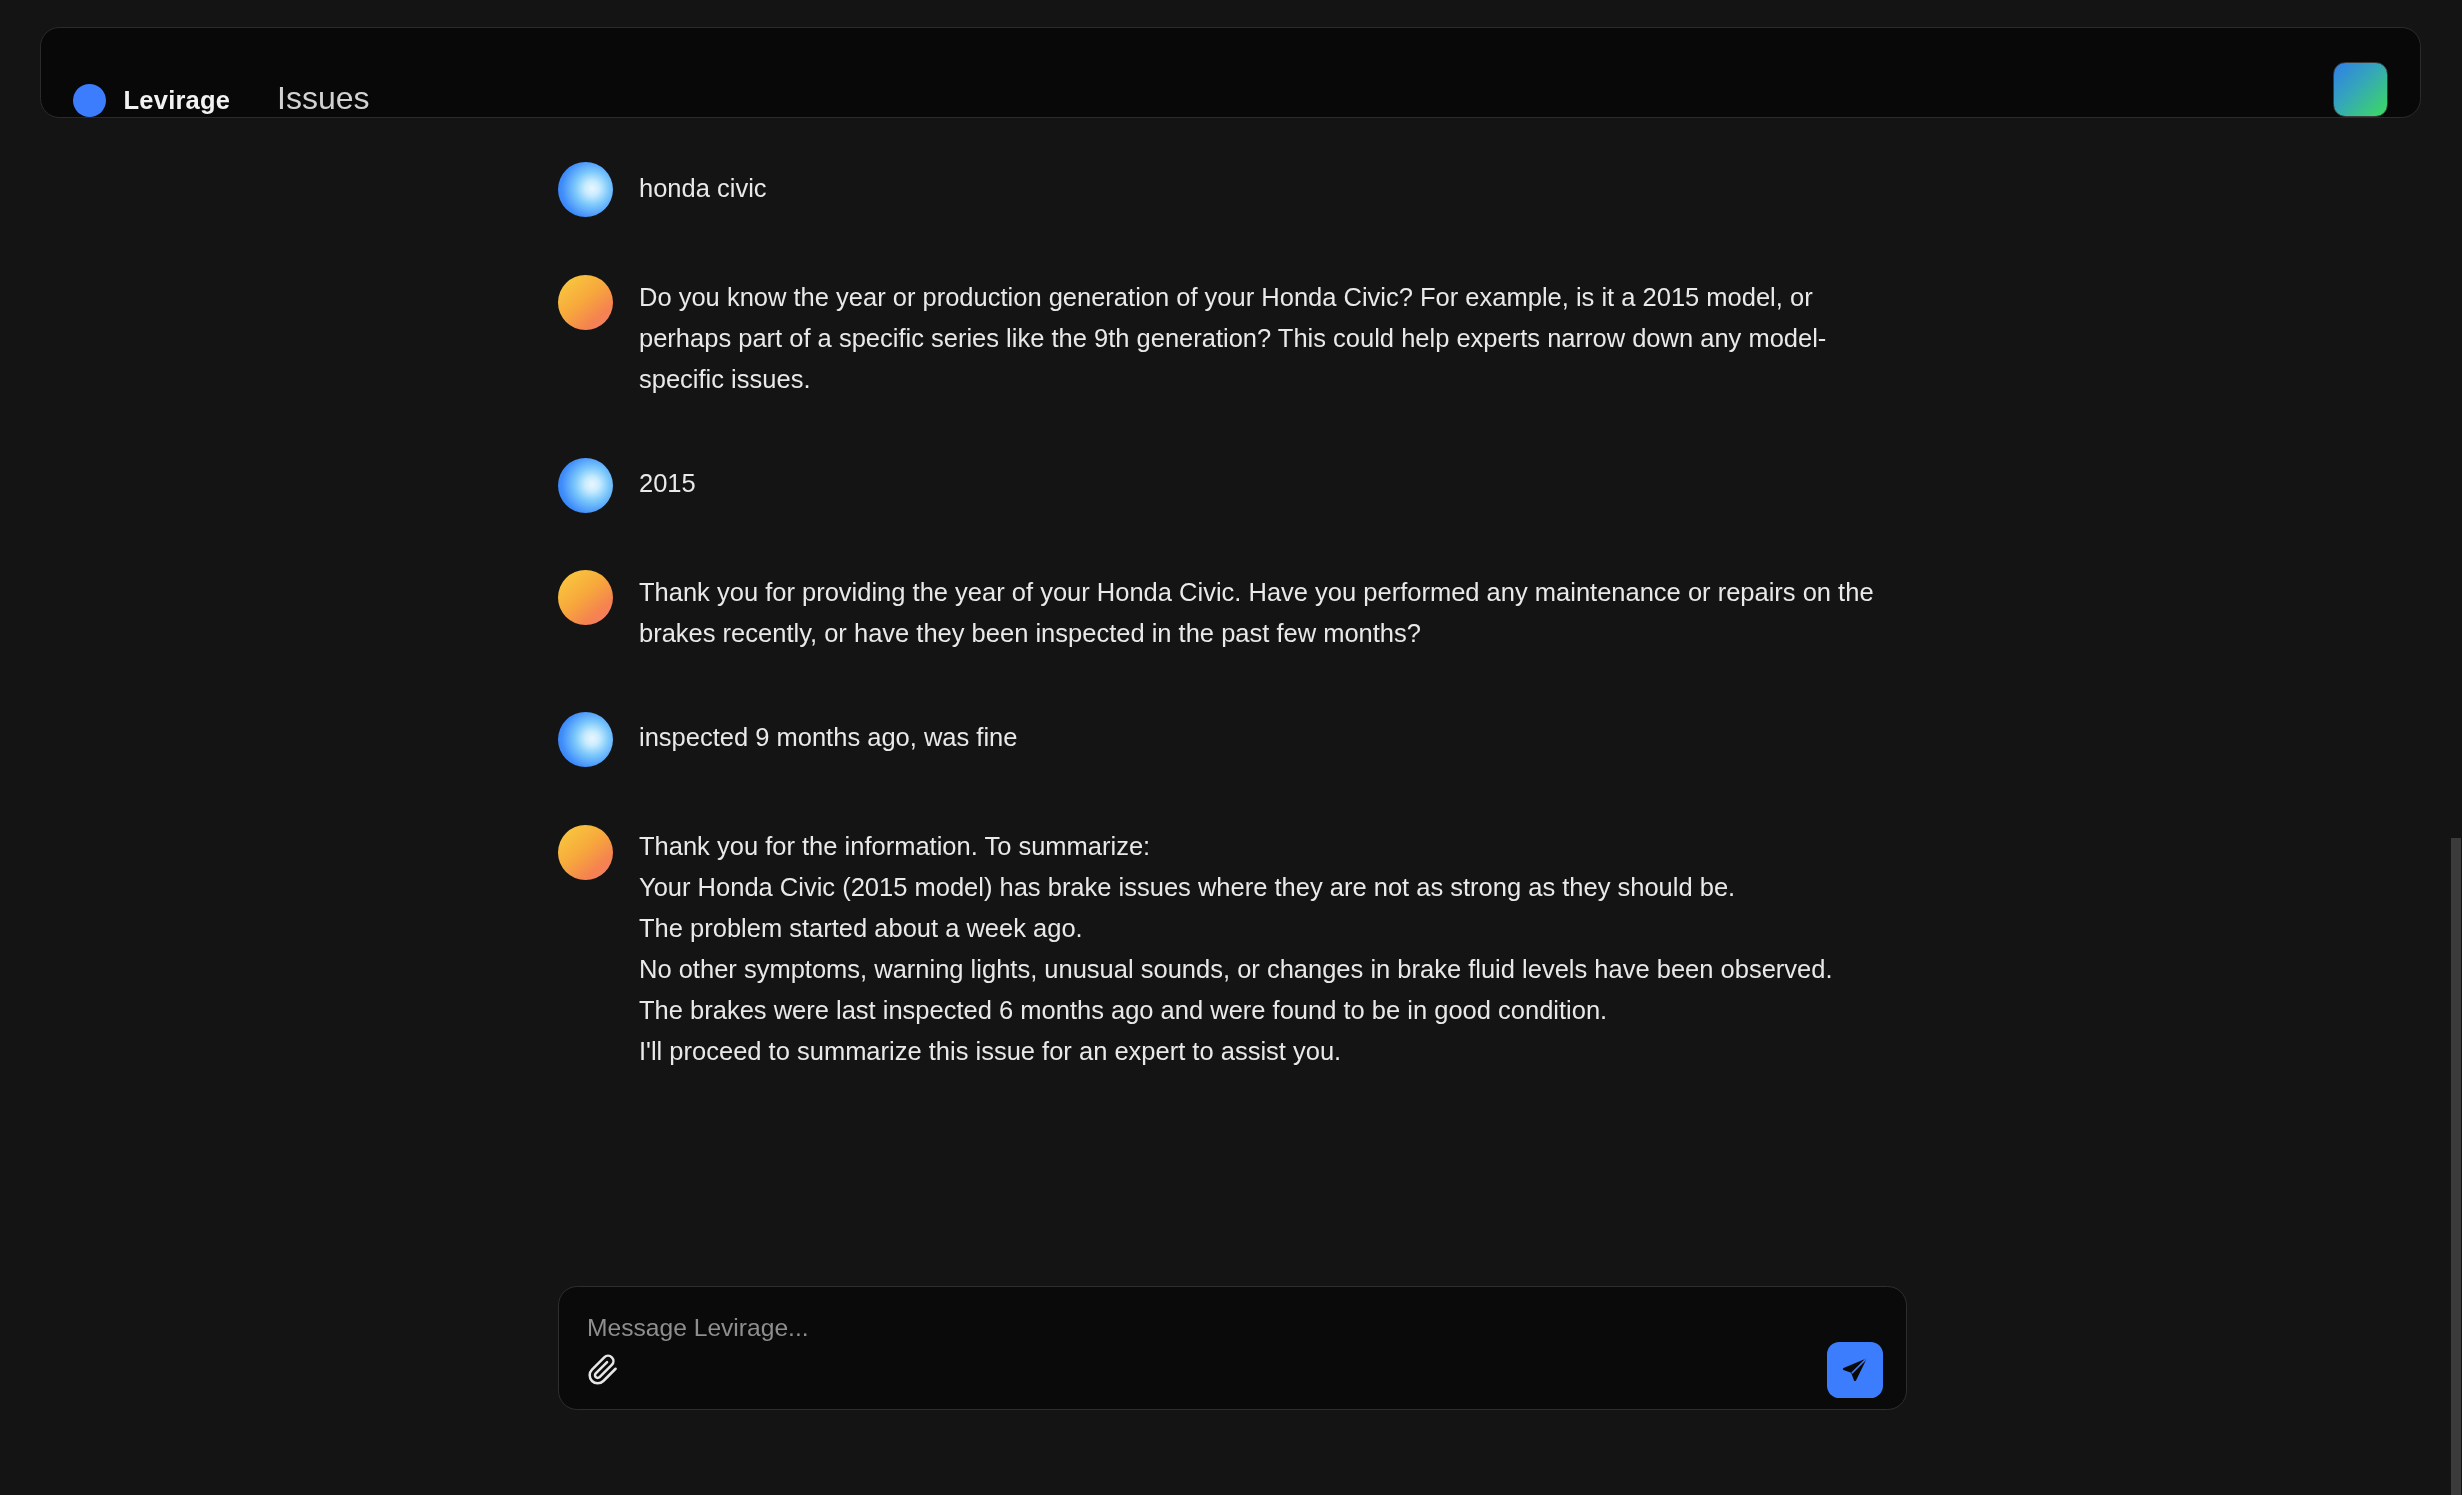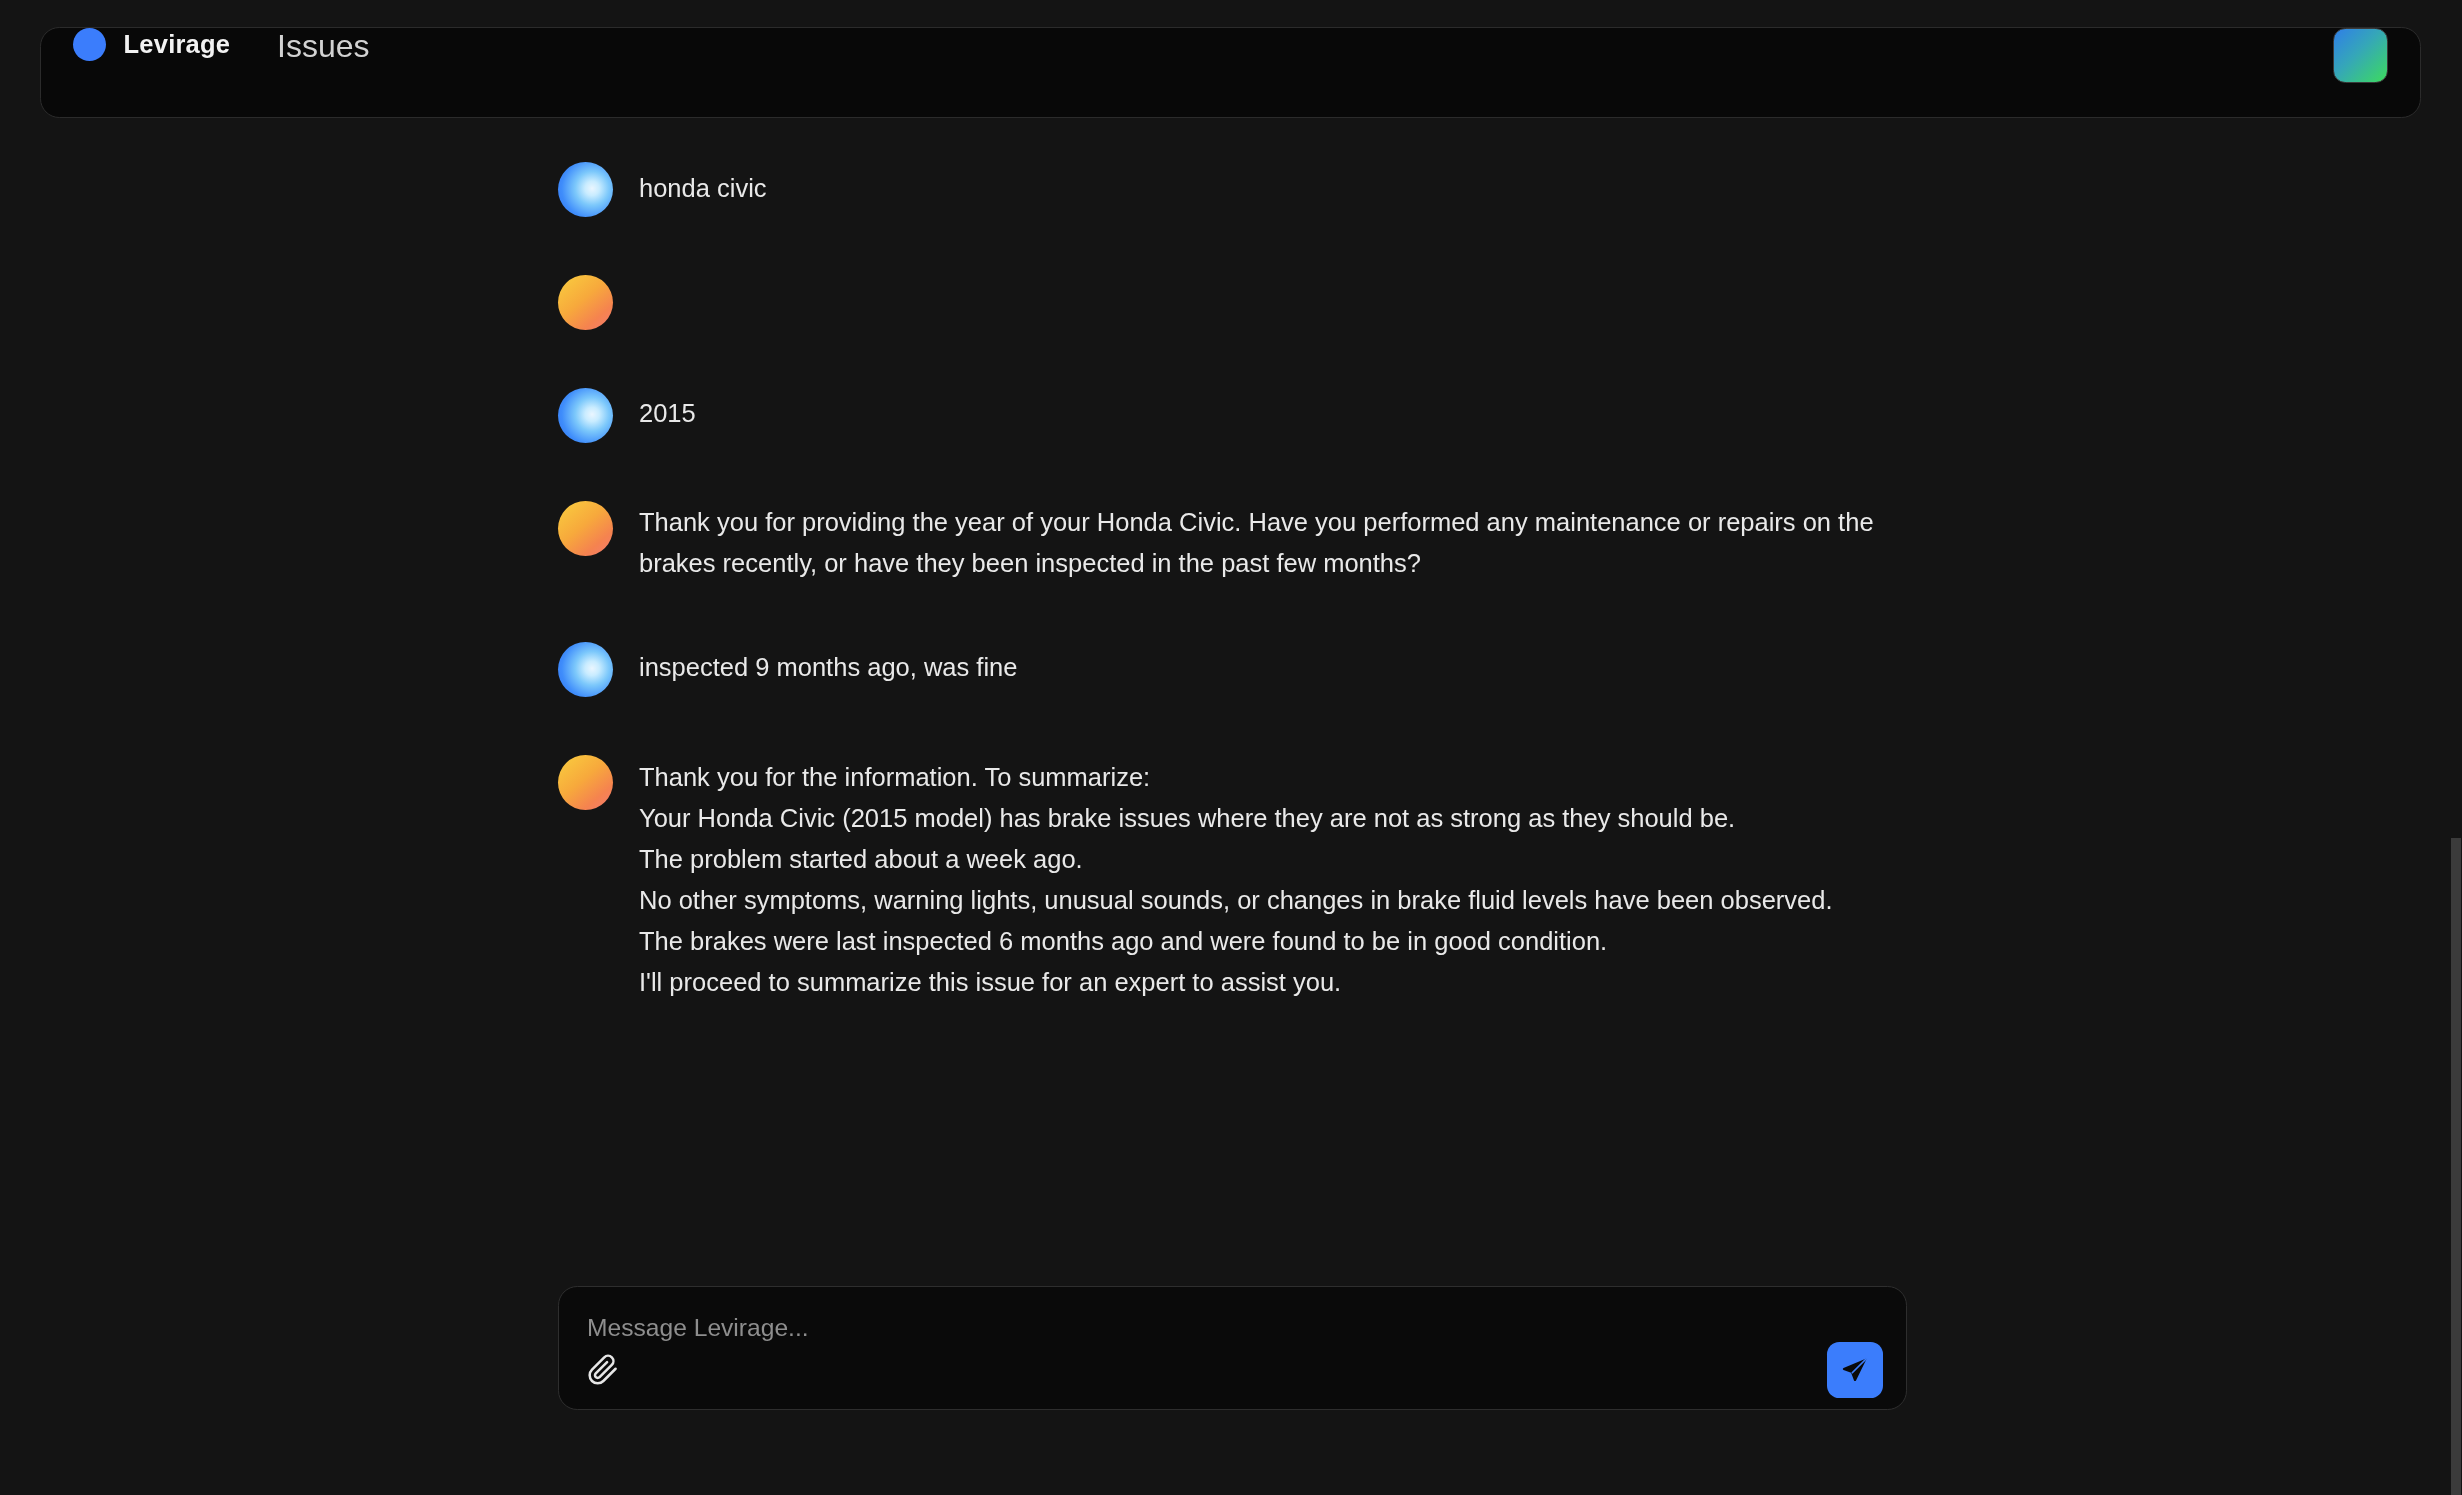--- a/index.html
+++ b/index.html
@@ -21,21 +21,21 @@
   .header-bar {
     position: absolute;
     left: 40px;
     top: 27px;
     width: 2381px;
     height: 91px;
     background: #080808;
     border: 0.9px solid #2b2b2b;
     border-radius: 19.3px;
     display: flex;
-    align-items: flex-start;
+    align-items: flex-end;
     padding: 0 32px;
   }
 
   .brand {
     display: flex;
     align-items: center;
     gap: 17.6px;
   }
 
   .brand-logo {
@@ -227,20 +227,21 @@
 <div class="chat-scroll">
   <div class="chat-inner">
 
     <div class="message">
       <div class="msg-avatar avatar-user"></div>
       <div class="msg-body msg-short">honda civic</div>
     </div>
 
     <div class="message">
       <div class="msg-avatar avatar-assistant"></div>
+      <div class="msg-body">Do you know the year or production generation of your Honda Civic? For example, is it a 2015 model, or perhaps part of a specific series like the 9th generation? This could help experts narrow down any model-specific issues.</div>
     </div>
 
     <div class="message">
       <div class="msg-avatar avatar-user"></div>
       <div class="msg-body msg-short">2015</div>
     </div>
 
     <div class="message">
       <div class="msg-avatar avatar-assistant"></div>
       <div class="msg-body">Thank you for providing the year of your Honda Civic. Have you performed any maintenance or repairs on the brakes recently, or have they been inspected in the past few months?</div>

